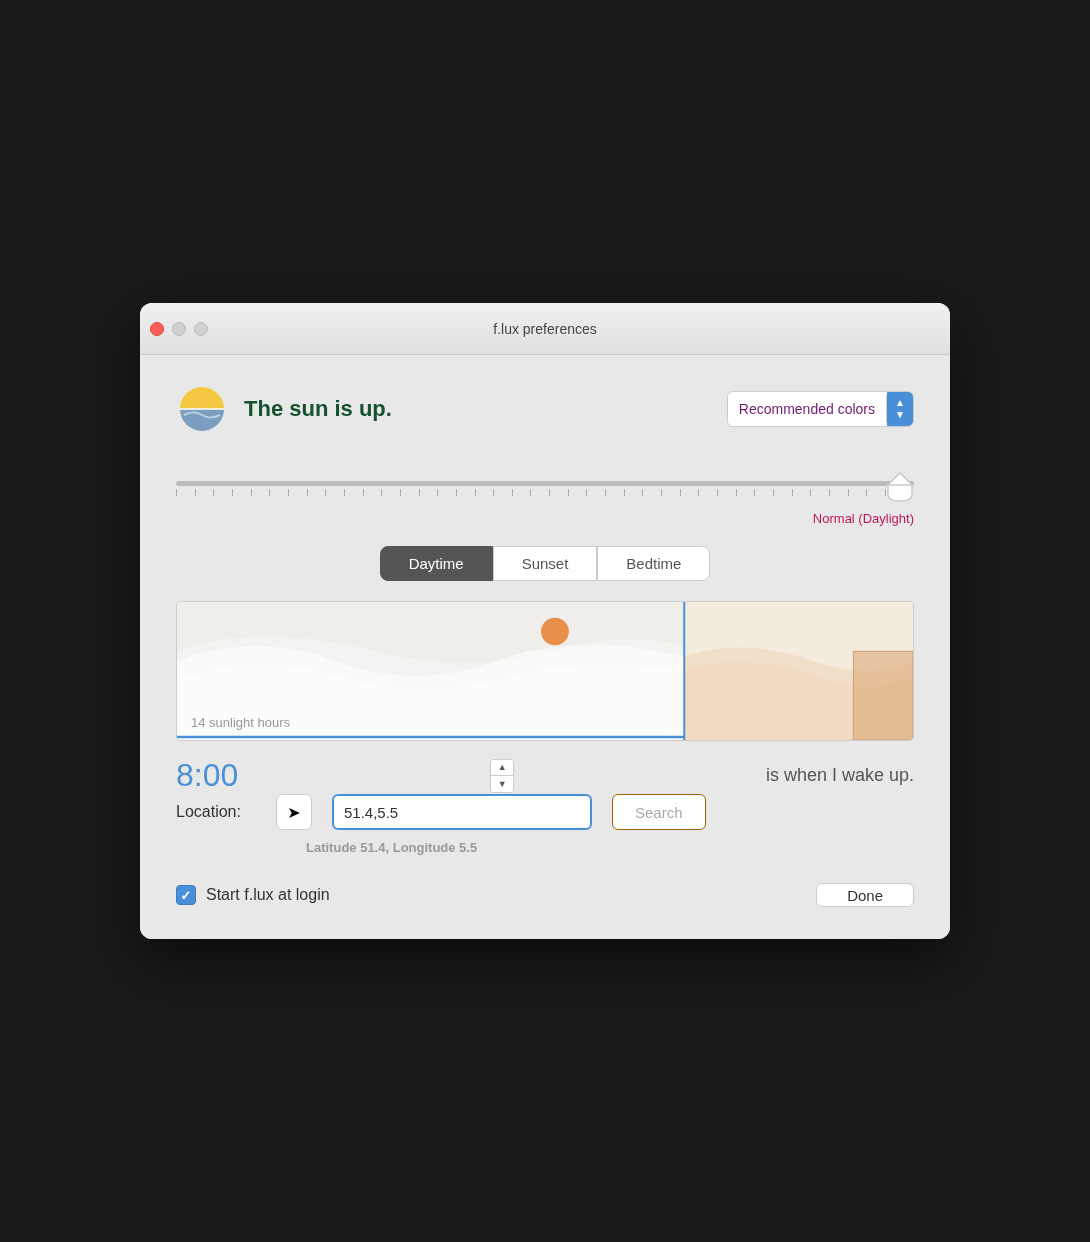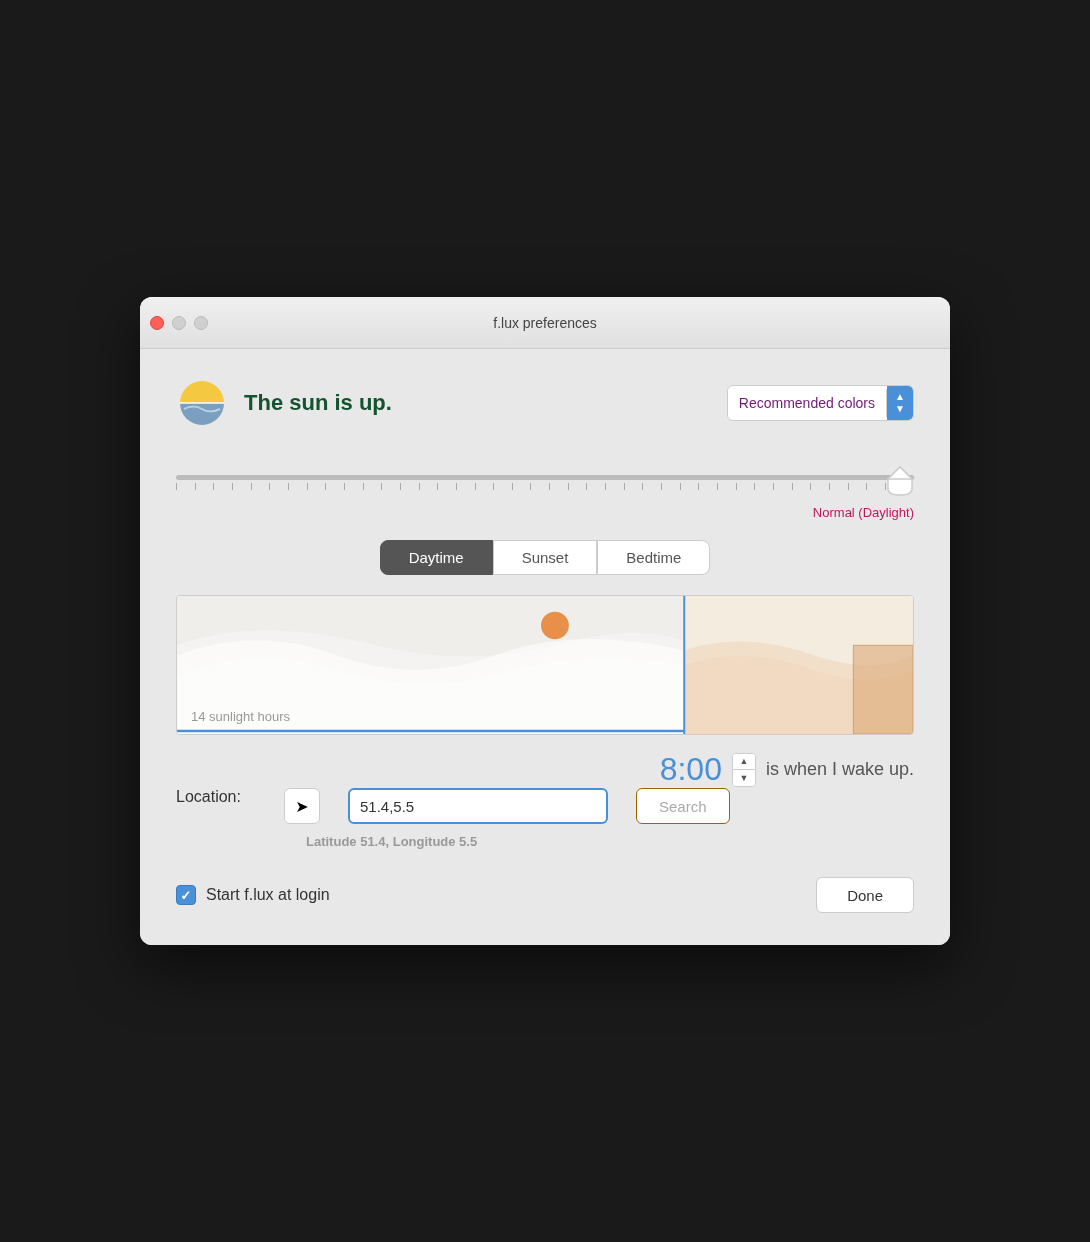--- a/index.html
+++ b/index.html
@@ -165,21 +165,21 @@
       position: absolute;
       bottom: 10px;
       left: 14px;
       font-size: 13px;
       color: #999;
     }
     
     .wake-time-row {
       display: flex;
       align-items: center;
-      justify-content: flex-end;
+      justify-content: space-between;
       gap: 10px;
     }
     .wake-time-value {
       font-size: 32px;
       color: #4a90d9;
       font-weight: 300;
     }
     .wake-time-stepper {
       display: flex;
       flex-direction: column;
@@ -201,21 +201,22 @@
       border: none;
     }
     .wake-stepper-btn:first-child { border-bottom: 1px solid #ccc; }
     .wake-time-text {
       font-size: 18px;
       color: #555;
     }
     
     .location-row {
       display: flex;
-      gap: 28px;
+      align-items: center;
+      gap: 20px;
       margin-bottom: 10px;
     }
     .location-label {
       font-size: 16px;
       color: #333;
       min-width: 80px;
     }
     .location-gps-btn {
       width: 36px;
       height: 36px;
@@ -282,21 +283,21 @@
     .checkbox-check {
       color: white;
       font-size: 13px;
       font-weight: bold;
     }
     .checkbox-label {
       font-size: 16px;
       color: #333;
     }
     .done-btn {
-      height: 36px;
+      height: 24px;
       padding: 0 30px;
       font-size: 15px;
       border: 1px solid #ccc;
       border-radius: 6px;
       background: white;
       color: #333;
       cursor: pointer;
     }
   </style>
 </head>

